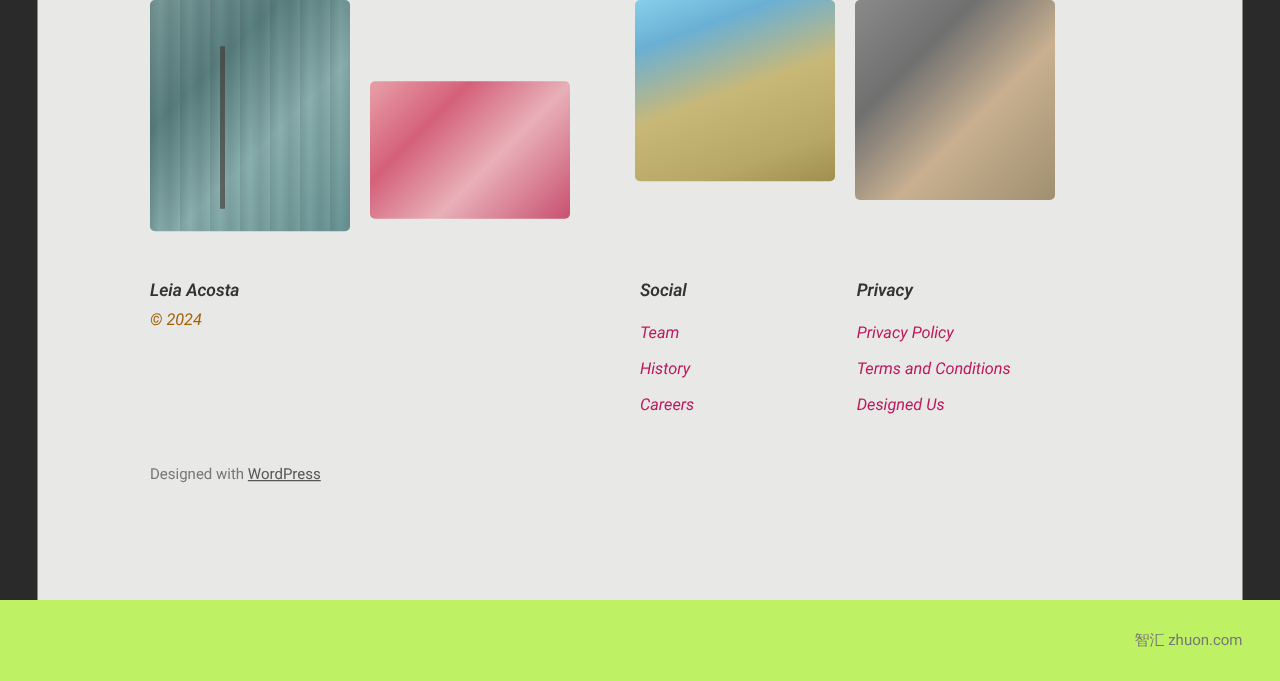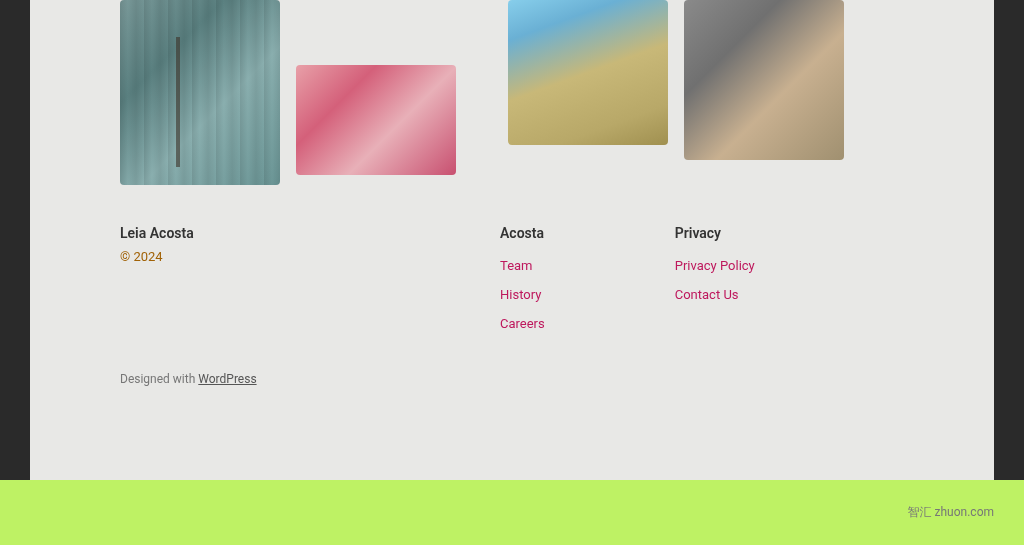--- a/index.html
+++ b/index.html
@@ -78,21 +78,22 @@
 
     .img-room {
       width: 160px;
       height: 160px;
       background: linear-gradient(135deg, #8a8a8a 0%, #707070 30%, #c8b090 60%, #a09070 100%);
     }
 
     .footer-section {
       padding: 40px 90px 30px;
       display: flex;
-      gap: 0;
+      gap: 12px;
+      font-style: italic;
     }
 
     .footer-brand {
       flex: 0 0 380px;
     }
 
     .brand-name {
       font-size: 14px;
       font-weight: 600;
       color: #333;
@@ -181,33 +182,34 @@
     <div class="footer-section">
 
       <div class="footer-brand">
         <div class="brand-name">Leia Acosta</div>
         <div class="copyright">© 2024</div>
       </div>
 
       <div class="footer-nav">
 
         <div class="footer-col">
-          <h4>Acosta</h4>
+          <h4>Social</h4>
           <ul>
             <li><a href="#">Team</a></li>
             <li><a href="#">History</a></li>
             <li><a href="#">Careers</a></li>
           </ul>
         </div>
 
         <div class="footer-col">
           <h4>Privacy</h4>
           <ul>
             <li><a href="#">Privacy Policy</a></li>
-            <li><a href="#">Contact Us</a></li>
+            <li><a href="#">Terms and Conditions</a></li>
+            <li><a href="#">Designed Us</a></li>
           </ul>
         </div>
 
 
       </div>
     </div>
 
     <div class="page-bottom">
       <div class="designed-with">
         <span>Designed with </span><a href="#">WordPress</a>

